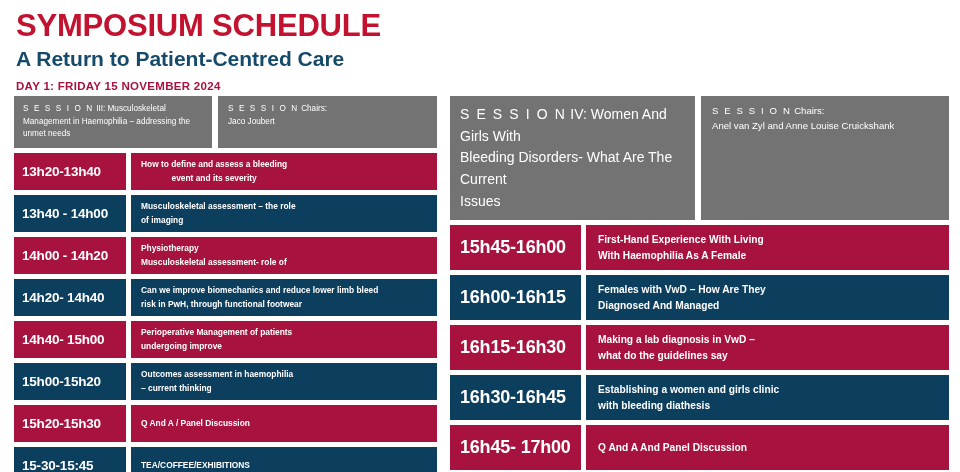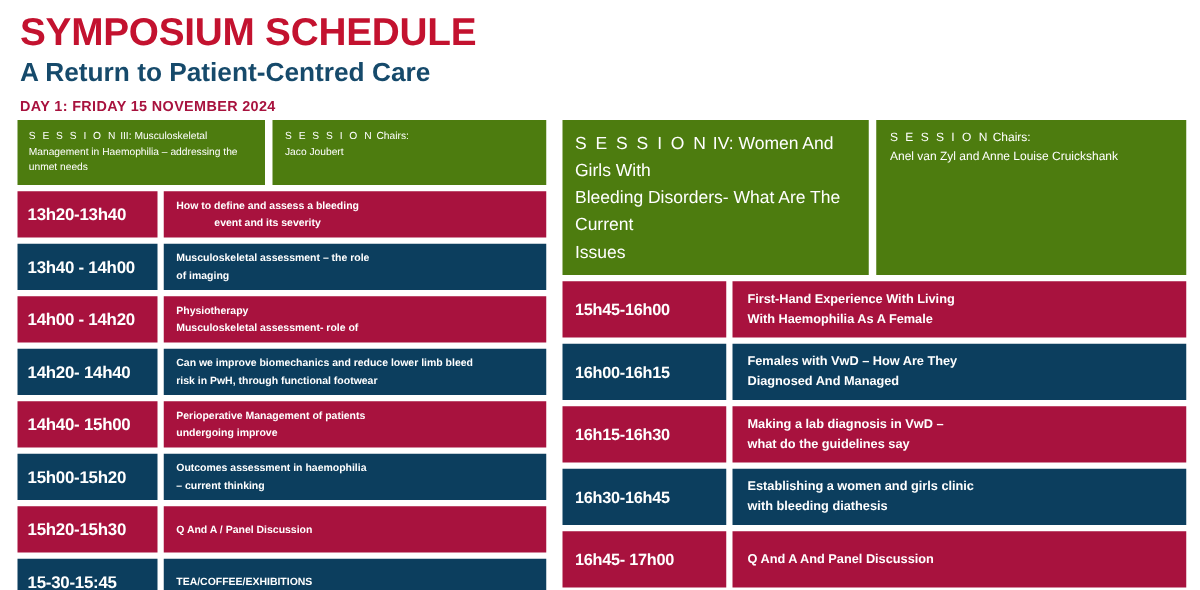--- a/index.html
+++ b/index.html
@@ -68,21 +68,21 @@
   }
 
   
   .session-head-row {
     display: flex;
     gap: 6px;
     align-items: stretch;
   }
   .session-box,
   .chairs-box {
-    background: #4d7c0f;
+    background: #737373;
     color: #ffffff;
     box-sizing: border-box;
   }
   
   .col-left .session-box {
     width: 198px;
     padding: 7px 8px 7px 9px;
     font-size: 8.2px;
     line-height: 1.55;
     min-height: 46px;
@@ -151,21 +151,21 @@
     font-size: 8.4px;
     font-weight: bold;
     line-height: 1.6;
   }
 
   
   .col-right .time {
     width: 131px;
     min-height: 45px;
     padding: 4px 6px 4px 10px;
-    font-size: 13px;
+    font-size: 18px;
     font-weight: bold;
     letter-spacing: -0.2px;
   }
   .col-right .topic {
     flex: 1;
     min-height: 45px;
     padding: 4px 8px 4px 12px;
     font-size: 10.2px;
     font-weight: bold;
     line-height: 1.55;

